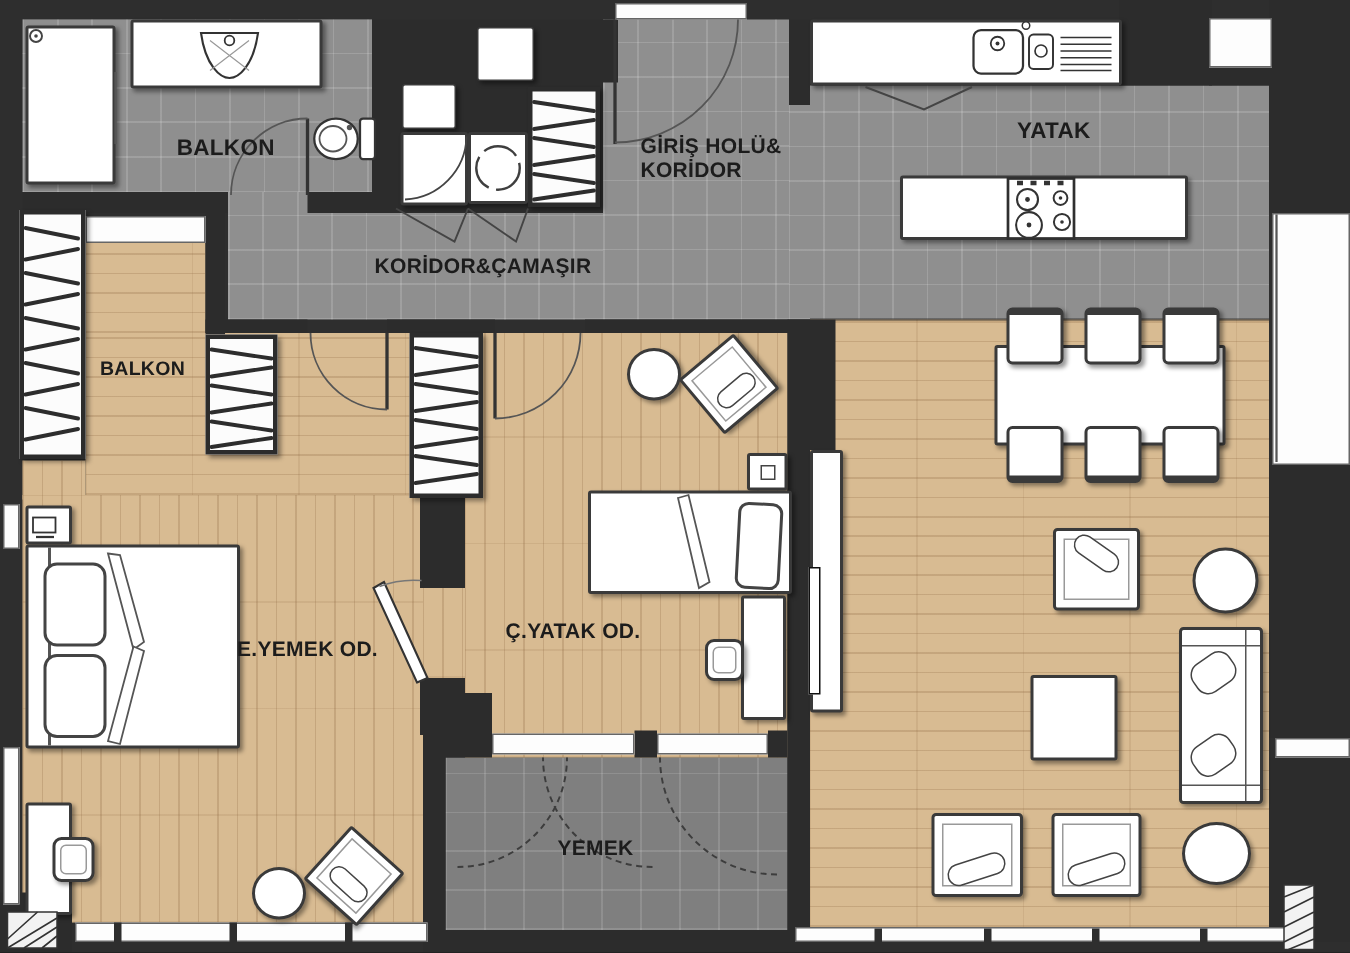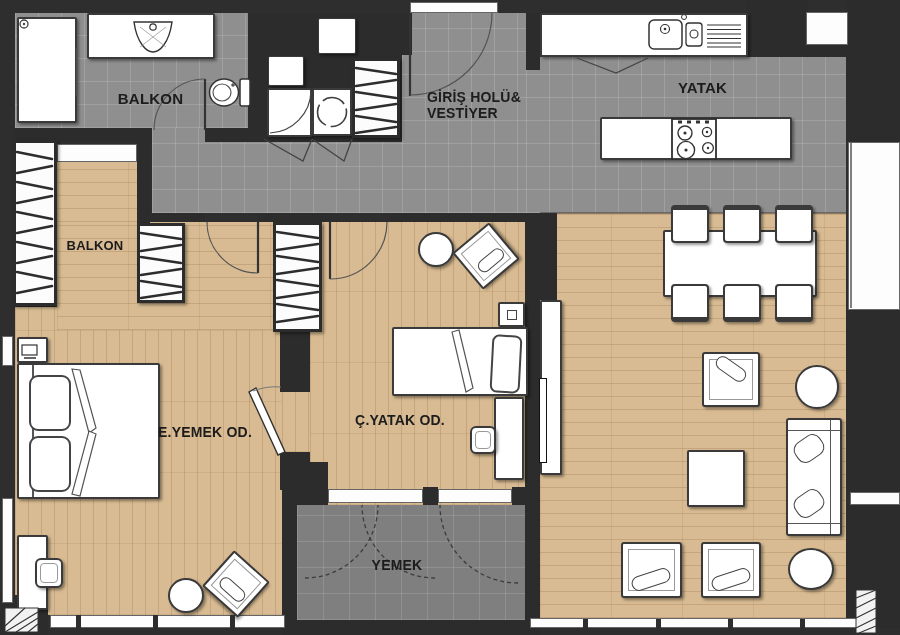--- a/index.html
+++ b/index.html
@@ -279,20 +279,21 @@
         <path d="M5 626 L25 608 M5 632 L38 612 M16 632 L38 618 M28 632 L38 624" stroke="#333" stroke-width="1.1"></path>
       </g>
     <g>
         <rect x="856" y="590" width="20" height="43" fill="#f2f2f2" stroke="#333" stroke-width="1"></rect>
         <path d="M856 598 L876 590 M856 608 L876 598 M856 618 L876 608 M856 628 L876 618 M859 633 L876 626" stroke="#333" stroke-width="1.1"></path>
       </g>
   </svg>
 
   <div class="label" style="left:108px;top:90px;width:85px;font-size:15px">BALKON</div>
   <div class="label" style="left:427px;top:89px;text-align:left">GİRİŞ HOLÜ&amp;</div>
-  <div class="label" style="left:427px;top:105px;text-align:left">VESTİYER</div>
+  <div class="label" style="left:427px;top:105px;text-align:left">KORİDOR</div>
   <div class="label" style="left:660px;top:79px;width:85px;font-size:15px">YATAK</div>
+  <div class="label" style="left:232px;top:169px;width:180px">KORİDOR&amp;ÇAMAŞIR</div>
   <div class="label" style="left:50px;top:238px;width:90px;font-size:13px">BALKON</div>
   <div class="label" style="left:155px;top:424px;width:100px">E.YEMEK OD.</div>
-  <div class="label" style="left:350px;top:412px;width:100px">Ç.YATAK OD.</div>
+  <div class="label" style="left:332px;top:412px;width:100px">Ç.YATAK OD.</div>
   <div class="label" style="left:352px;top:557px;width:90px">YEMEK</div>
 
 </div>
 
 </body></html>

